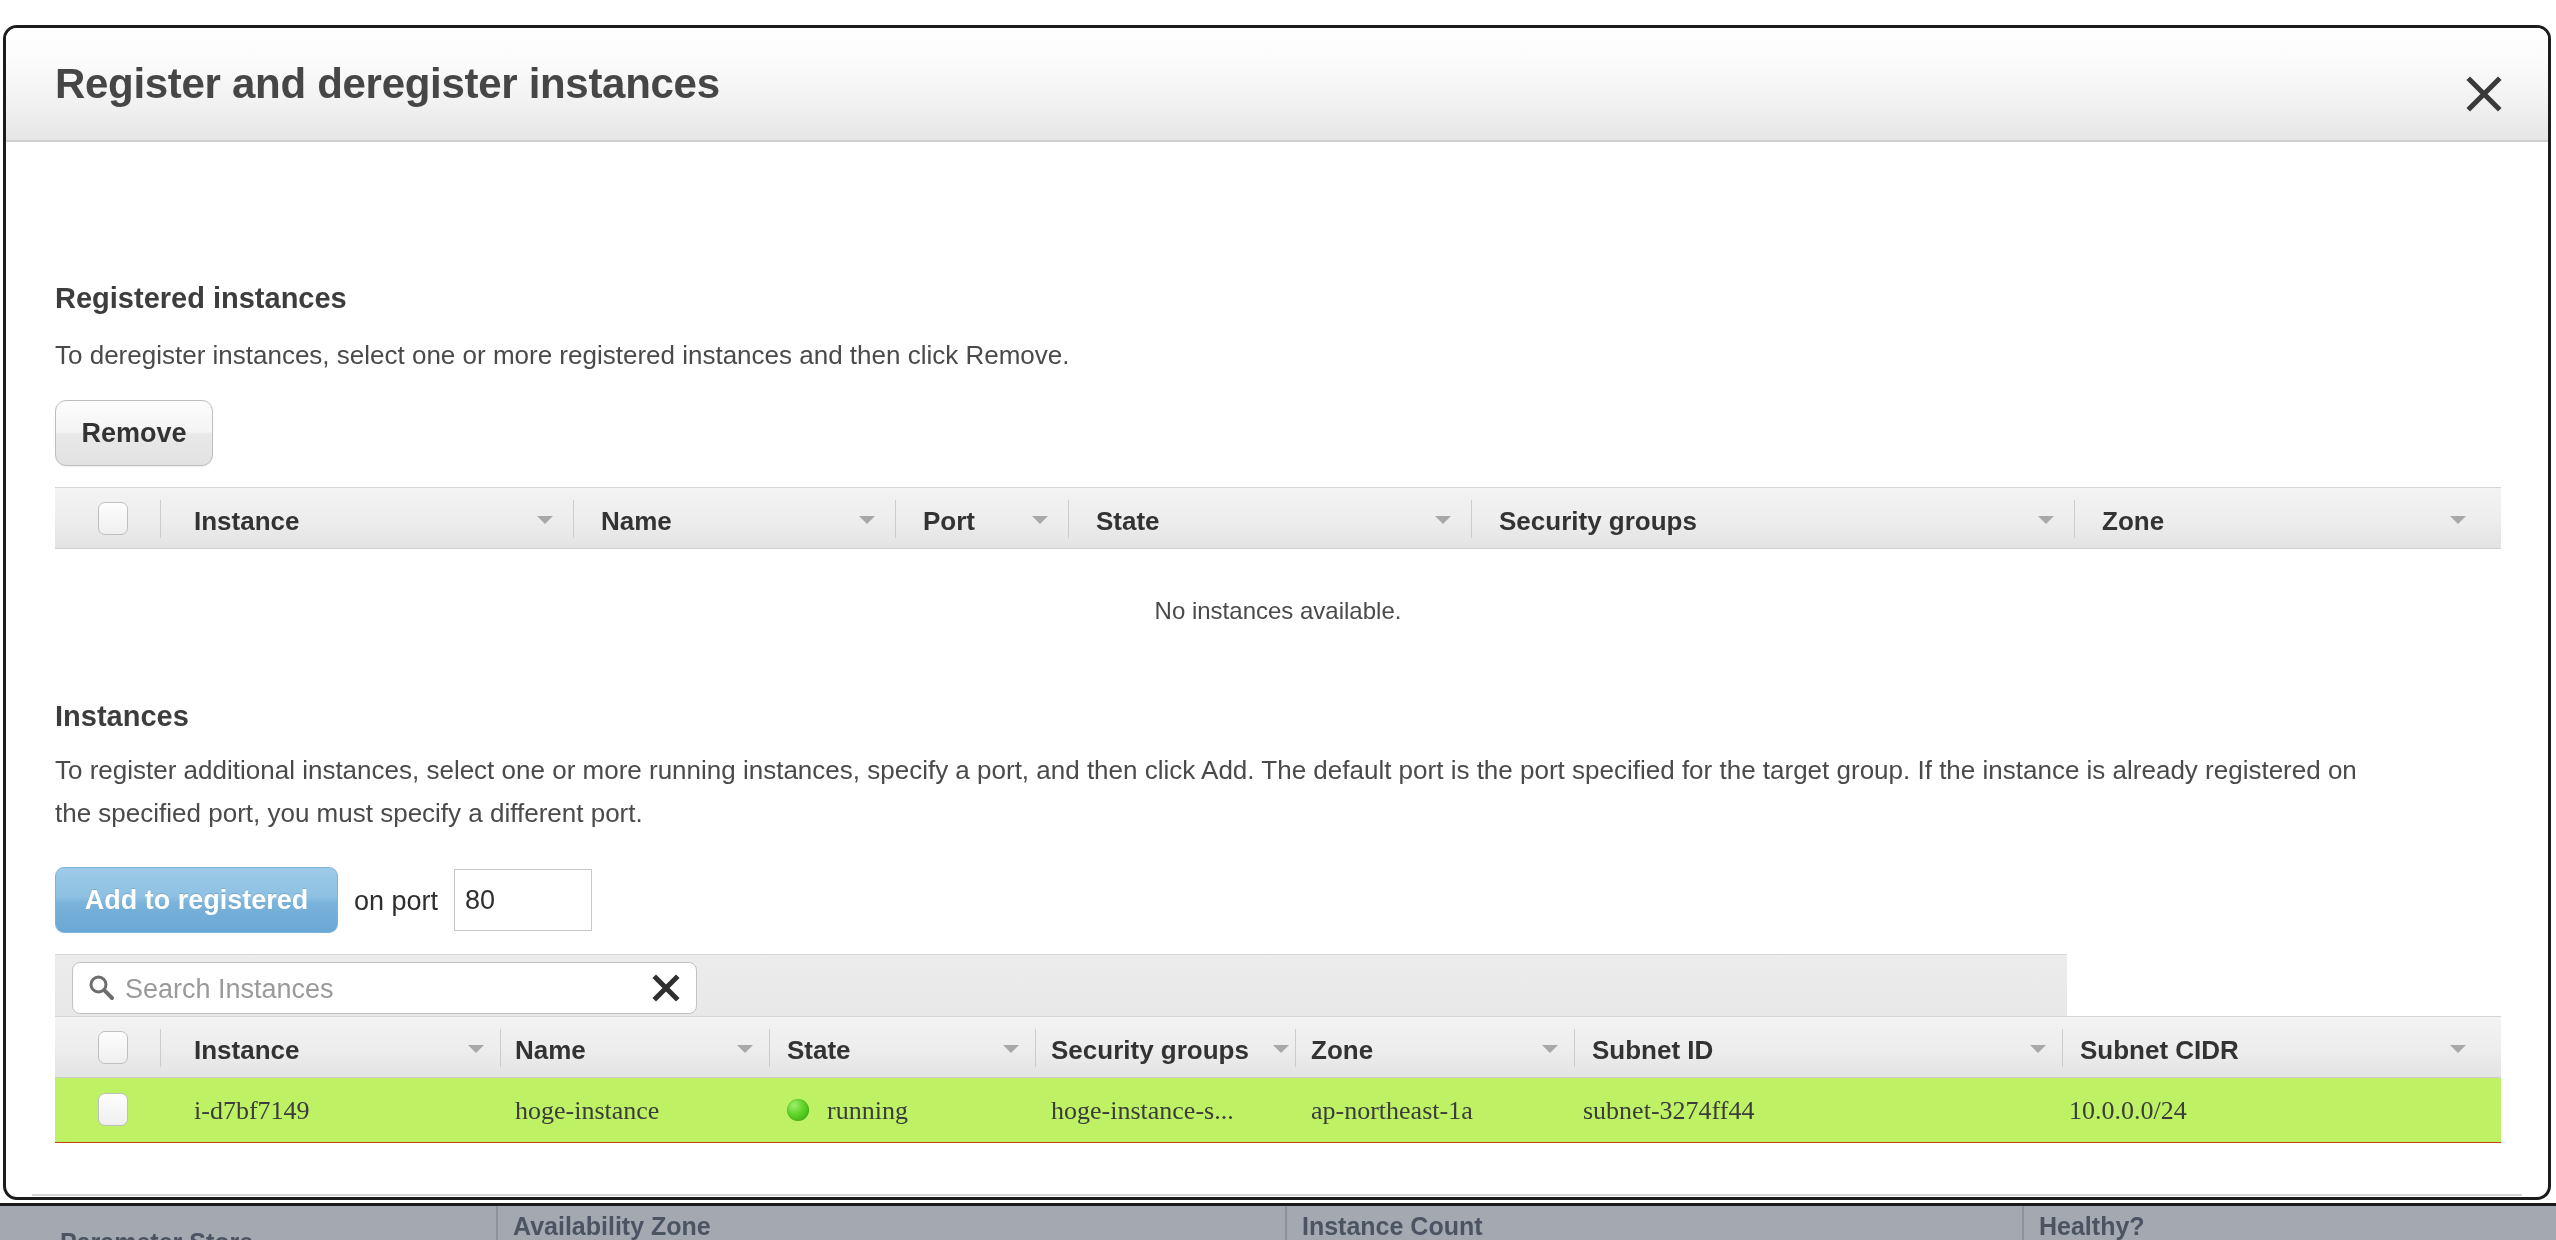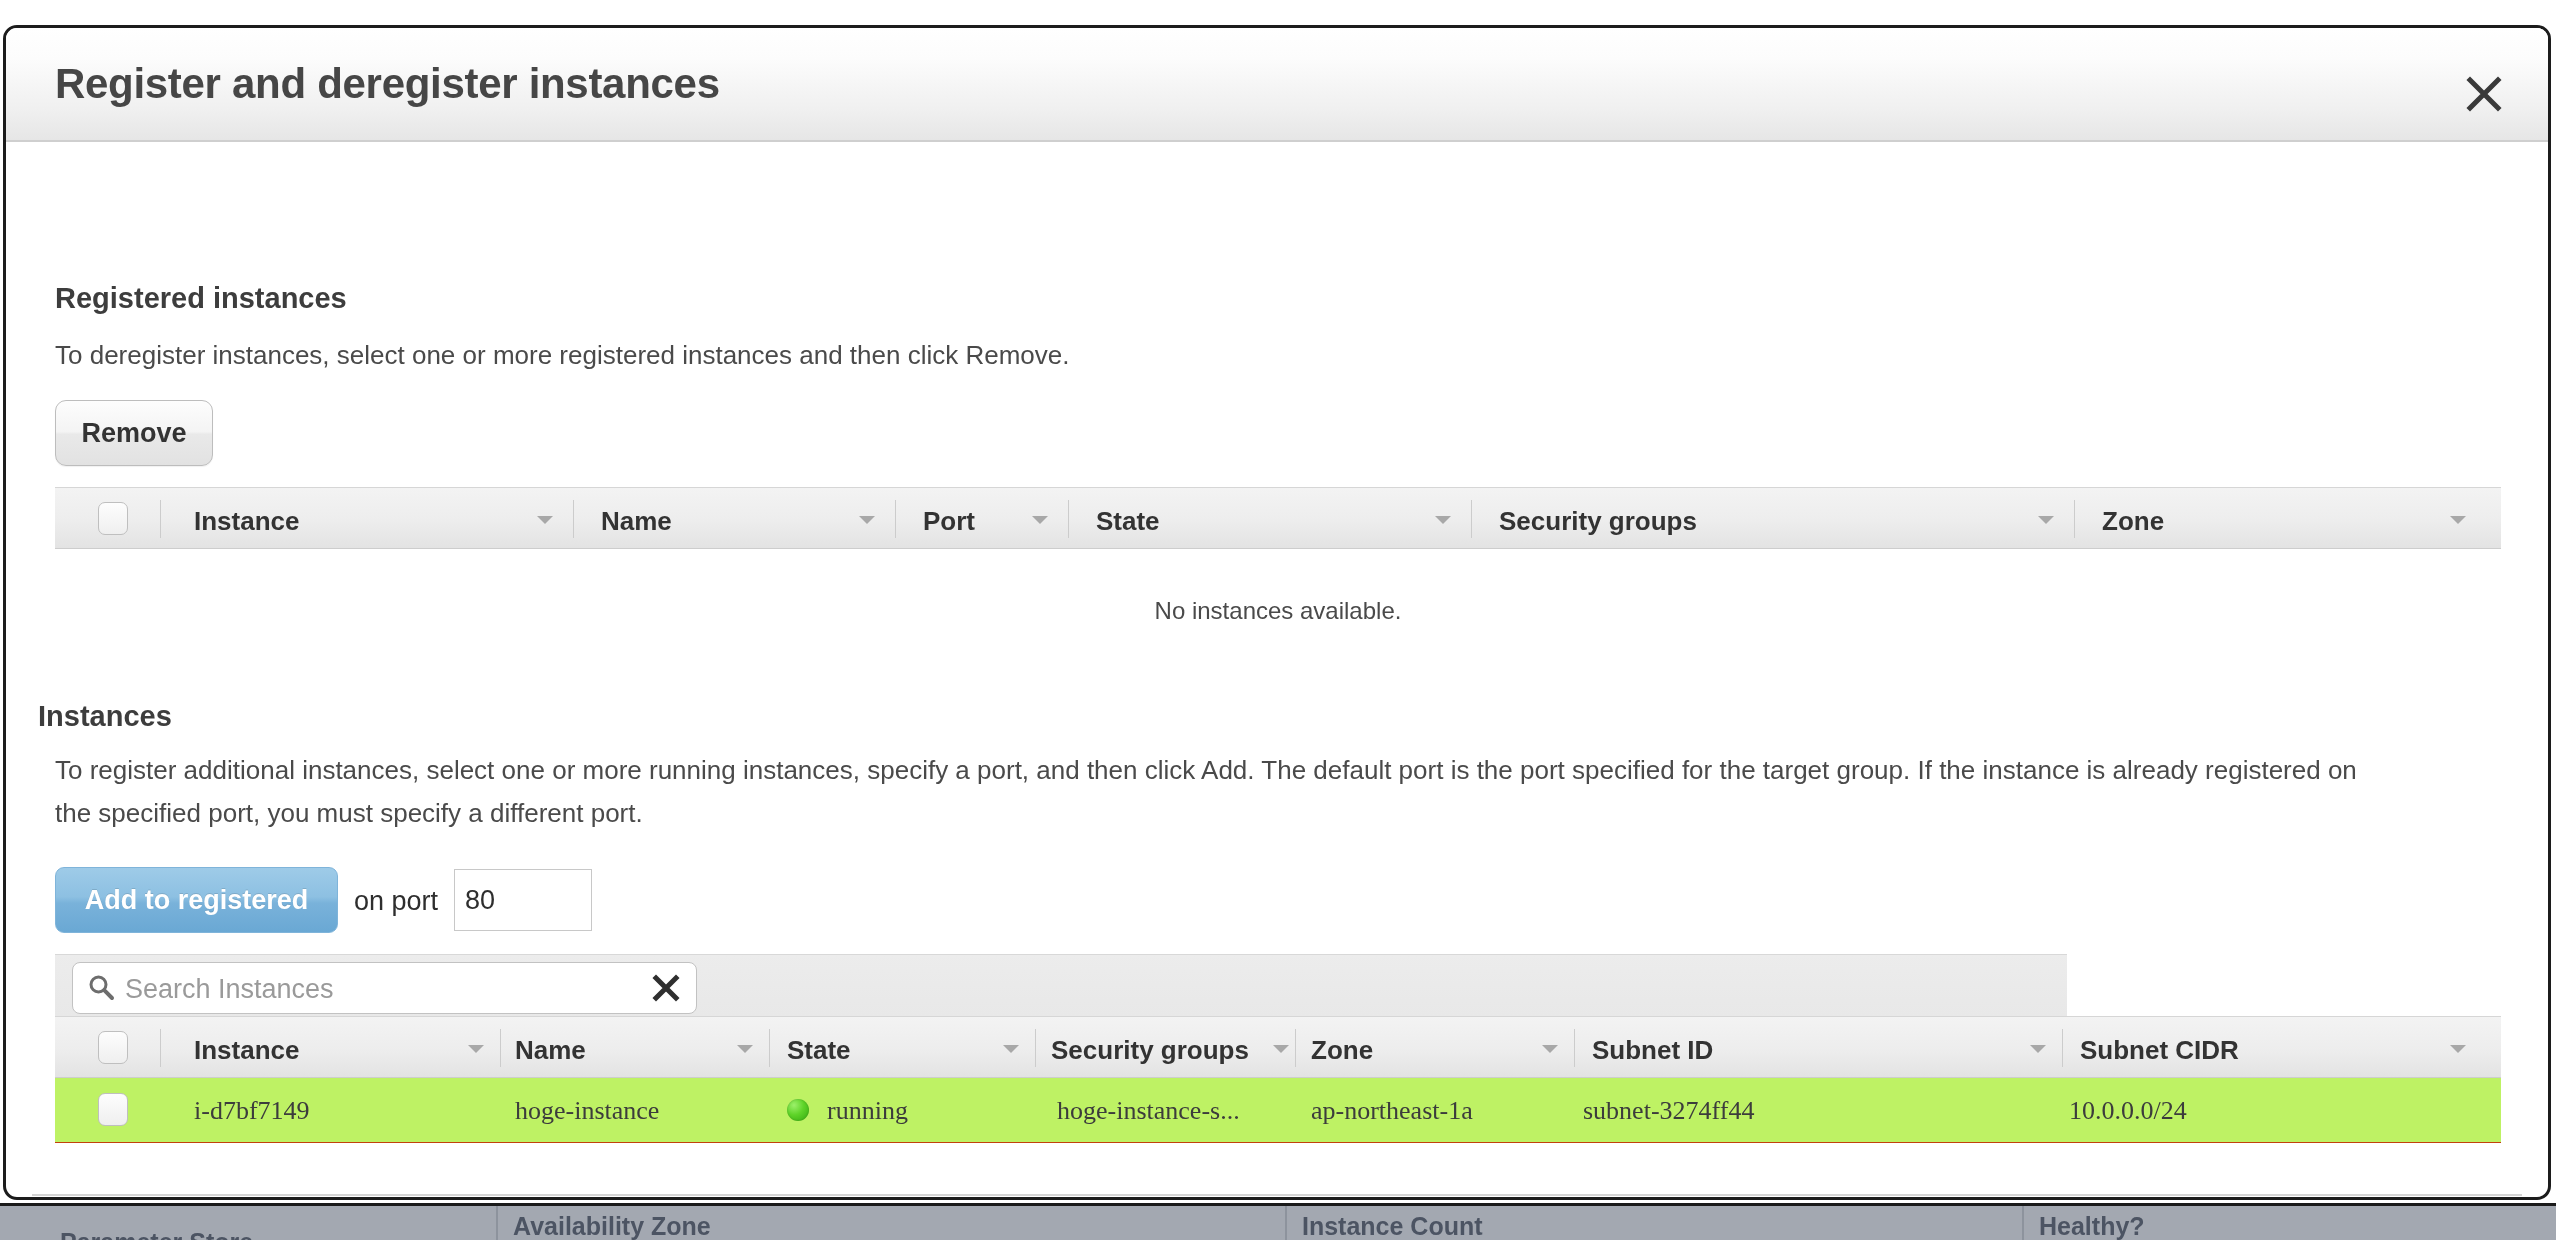--- a/index.html
+++ b/index.html
@@ -367,21 +367,21 @@
           <span class="th-caret" style="left:1983px;"></span>
 
           <span class="th-sep" style="left:2019px;"></span>
           <span class="th" style="left:2047px;">Zone</span>
           <span class="th-caret" style="left:2395px;"></span>
         </div>
       </div>
 
       <div class="empty-msg" style="left:49px; top:455px; width:2446px;">No instances available.</div>
 
-      <div class="section-title" style="left:32px; top:558px;">Instances</div>
+      <div class="section-title" style="left:49px; top:558px;">Instances</div>
       <div class="section-desc" style="left:49px; top:607px; width:2340px;">To register additional instances, select one or more running instances, specify a port, and then click Add. The default port is the port specified for the target group. If the instance is already registered on the specified port, you must specify a different port.</div>
 
       <button class="btn-blue-light" style="left:49px; top:725px; width:283px; height:66px;">Add to registered</button>
       <span class="port-label" style="left:348px; top:744px;">on port</span>
       <input class="port-input" style="left: 448px; top: 727px; width: 138px; height: 62px;" type="text" value="80">
 
       <div class="search-wrap" style="left:49px; top:812px; width:2012px; height:62px;">
         <div class="search-box" style="left:17px; top:7px; width:625px; height:52px;">
           <span class="search-icon">
             <svg width="28" height="28" viewBox="0 0 28 28" aria-hidden="true">
@@ -430,21 +430,21 @@
           <span class="th" style="left:2025px;">Subnet CIDR</span>
           <span class="th-caret" style="left:2395px;"></span>
         </div>
 
         <div class="tbl-row">
           <span class="chk" style="left:43px; top:15px;"></span>
           <span class="td" style="left:139px;">i-d7bf7149</span>
           <span class="td" style="left:460px;">hoge-instance</span>
           <span class="state-dot" style="left:732px;"></span>
           <span class="td" style="left:772px;">running</span>
-          <span class="td" style="left:996px;margin-left:6px;">hoge-instance-s...</span>
+          <span class="td" style="left:996px;">hoge-instance-s...</span>
           <span class="td" style="left:1256px;">ap-northeast-1a</span>
           <span class="td" style="left:1528px;">subnet-3274ff44</span>
           <span class="td" style="left:2014px;">10.0.0.0/24</span>
         </div>
       </div>
 
       <div class="footer-divider" style="left:26px; top:1052px; width:2490px;"></div>
 
     </div>
   </div>

